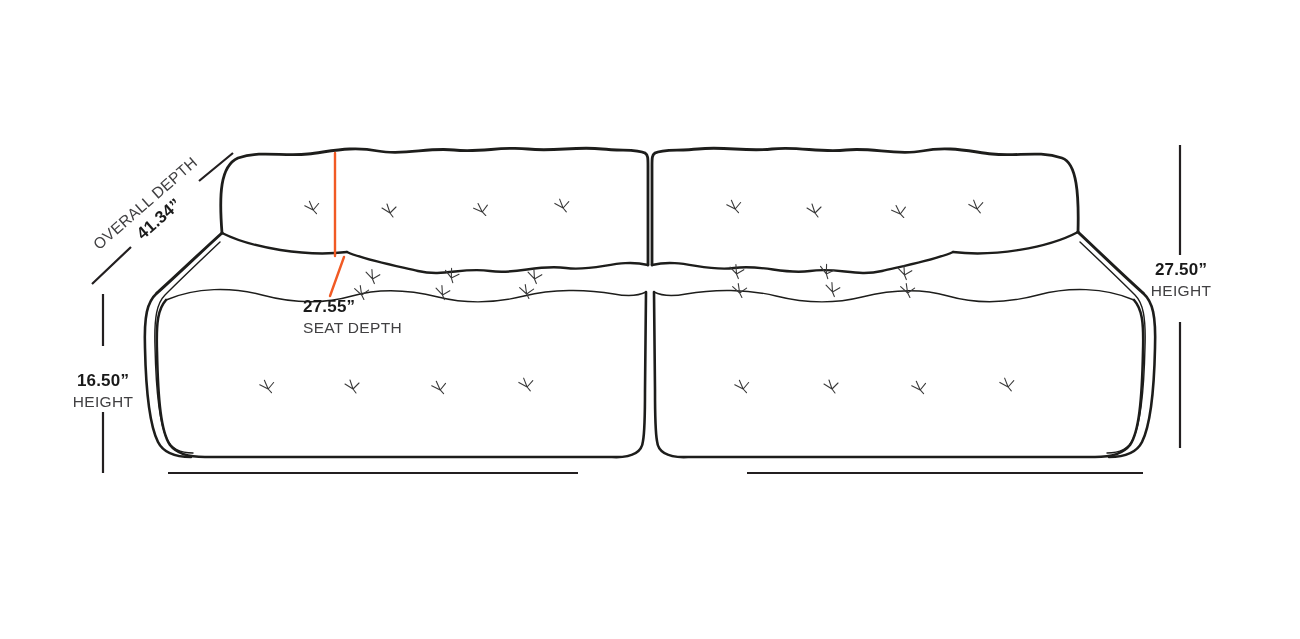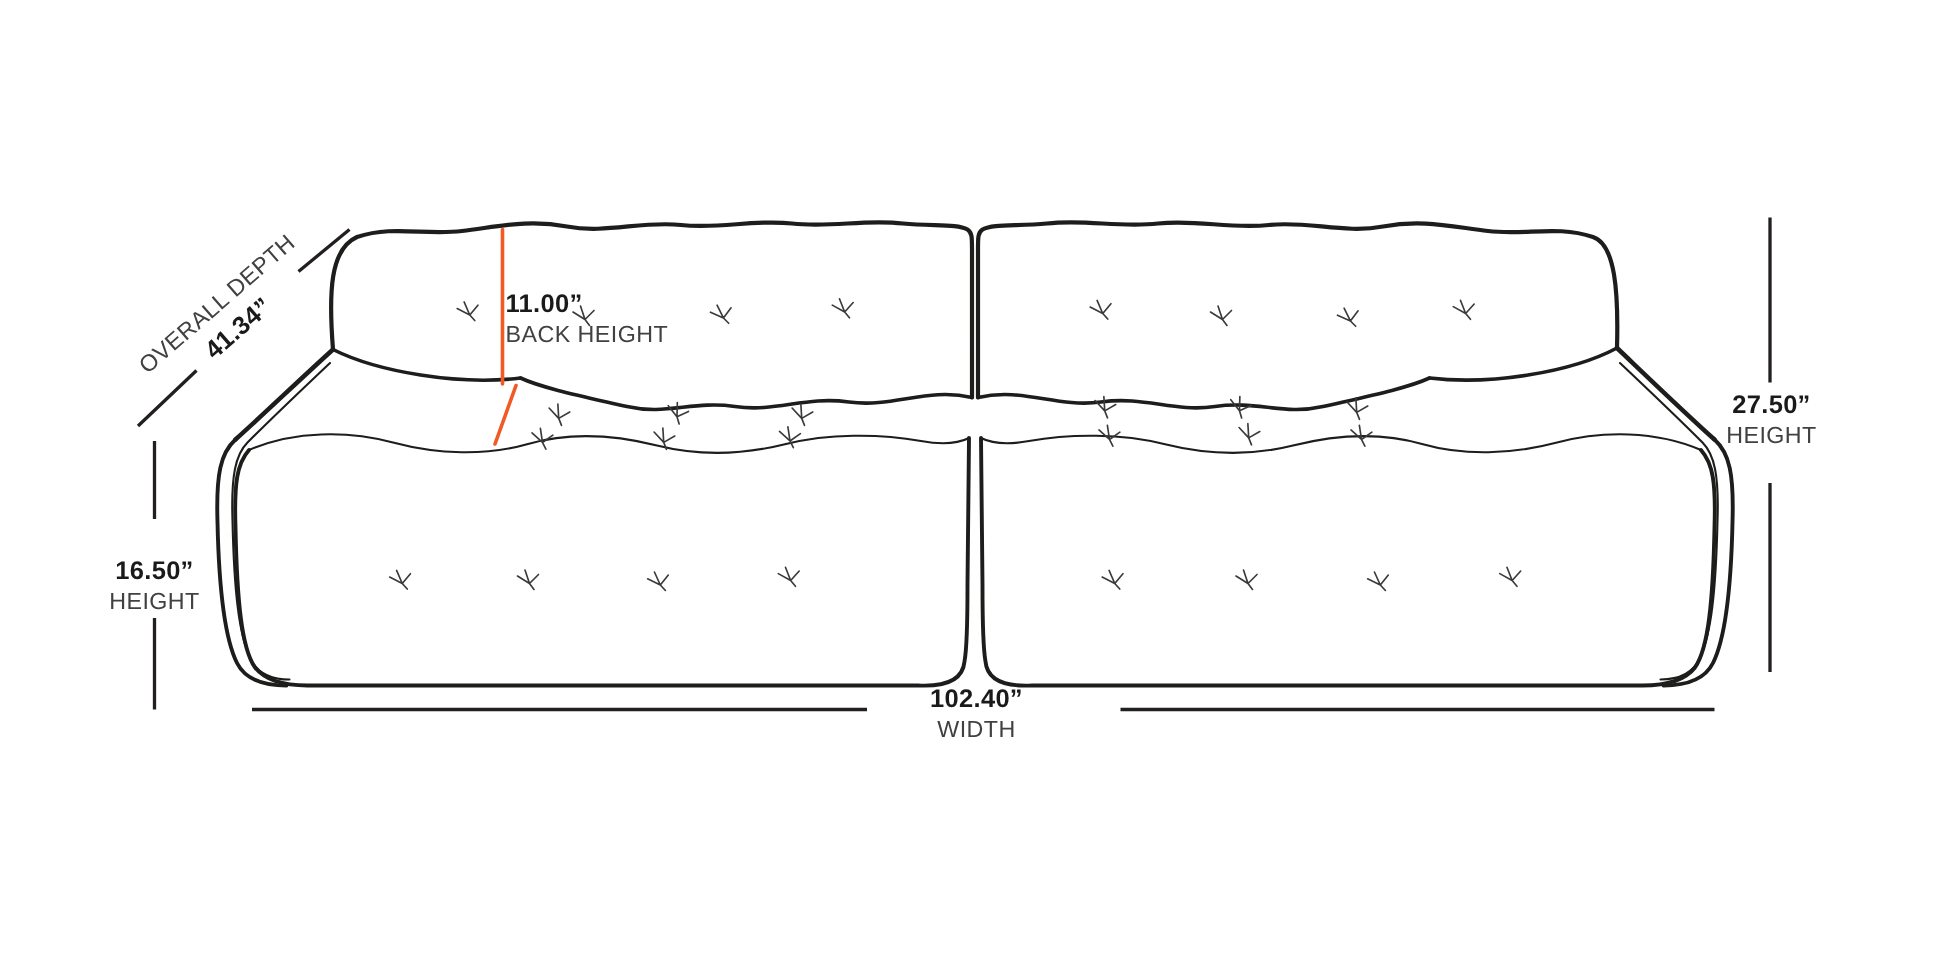--- a/index.html
+++ b/index.html
@@ -142,34 +142,30 @@
       <path d="M 335,153 L 335,256"></path>
       <path d="M 344,257 L 330,296"></path>
     </g>
   </svg>
 
   <div class="dim" id="dim-overall-depth">
     <div class="lab">OVERALL DEPTH</div>
     <div class="val">41.34”</div>
   </div>
 
-  <div class="dim" id="dim-back-height">
-    <div class="val">11.00”</div>
-    <div class="lab">BACK HEIGHT</div>
+
+  <div class="dim" id="dim-seat-depth">
+    <div class="val">27.55”</div>
+    <div class="lab">SEAT DEPTH</div>
   </div>
-
 
   <div class="dim center" id="dim-height-left">
     <div class="val">16.50”</div>
     <div class="lab">HEIGHT</div>
   </div>
 
   <div class="dim center" id="dim-height-right">
     <div class="val">27.50”</div>
     <div class="lab">HEIGHT</div>
   </div>
 
-  <div class="dim center" id="dim-width">
-    <div class="val">102.40”</div>
-    <div class="lab">WIDTH</div>
-  </div>
 
 </div>
 
 </body></html>

